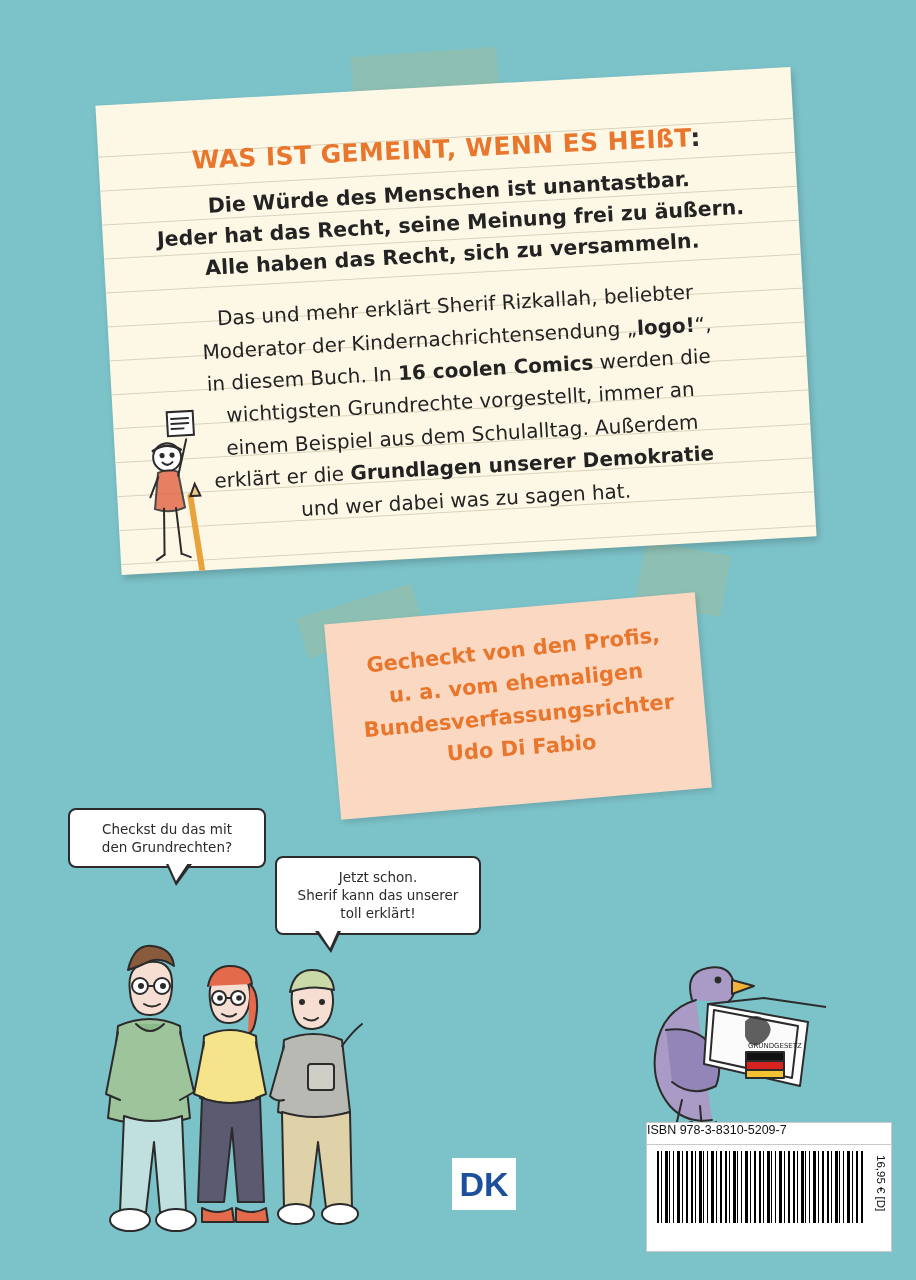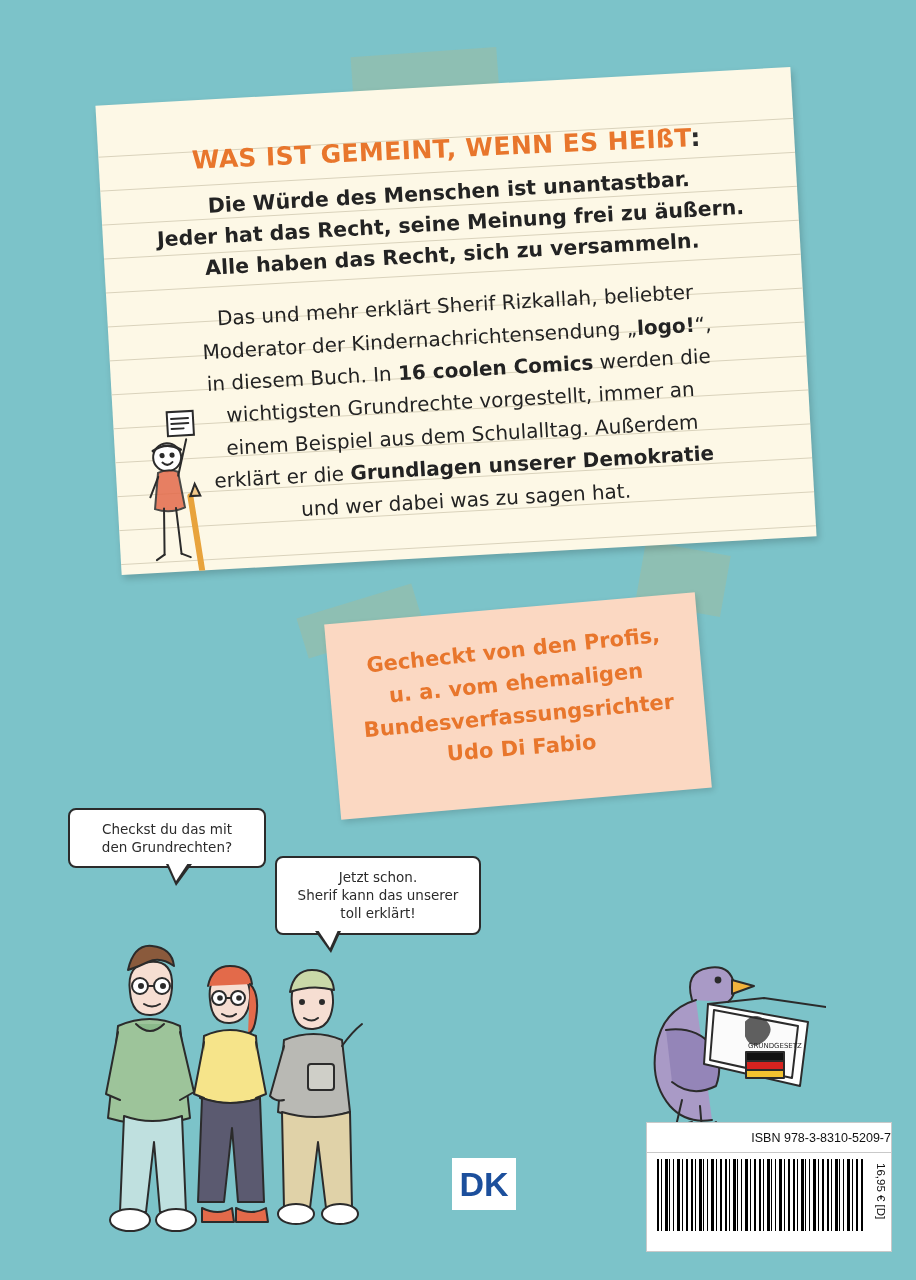--- a/index.html
+++ b/index.html
@@ -180,24 +180,24 @@
 
   
   .isbn-box {
     position: absolute;
     left: 646px; top: 1122px;
     width: 244px; height: 128px;
     background: #ffffff;
     border: 1px solid #c9c9c9;
   }
   .isbn-text {
-    text-align: right;
+    text-align: left;
     font-size: 12.5px;
     color: #111;
-    padding-top: 8px;
+    padding-top: 0;
     font-family: "Liberation Sans", sans-serif;
   }
   .isbn-divider {
     height: 1px; background: #c9c9c9; margin-top: 7px;
   }
   .barcode-wrap {
     position: relative;
     height: 86px;
     padding: 6px 26px 0 10px;
   }

